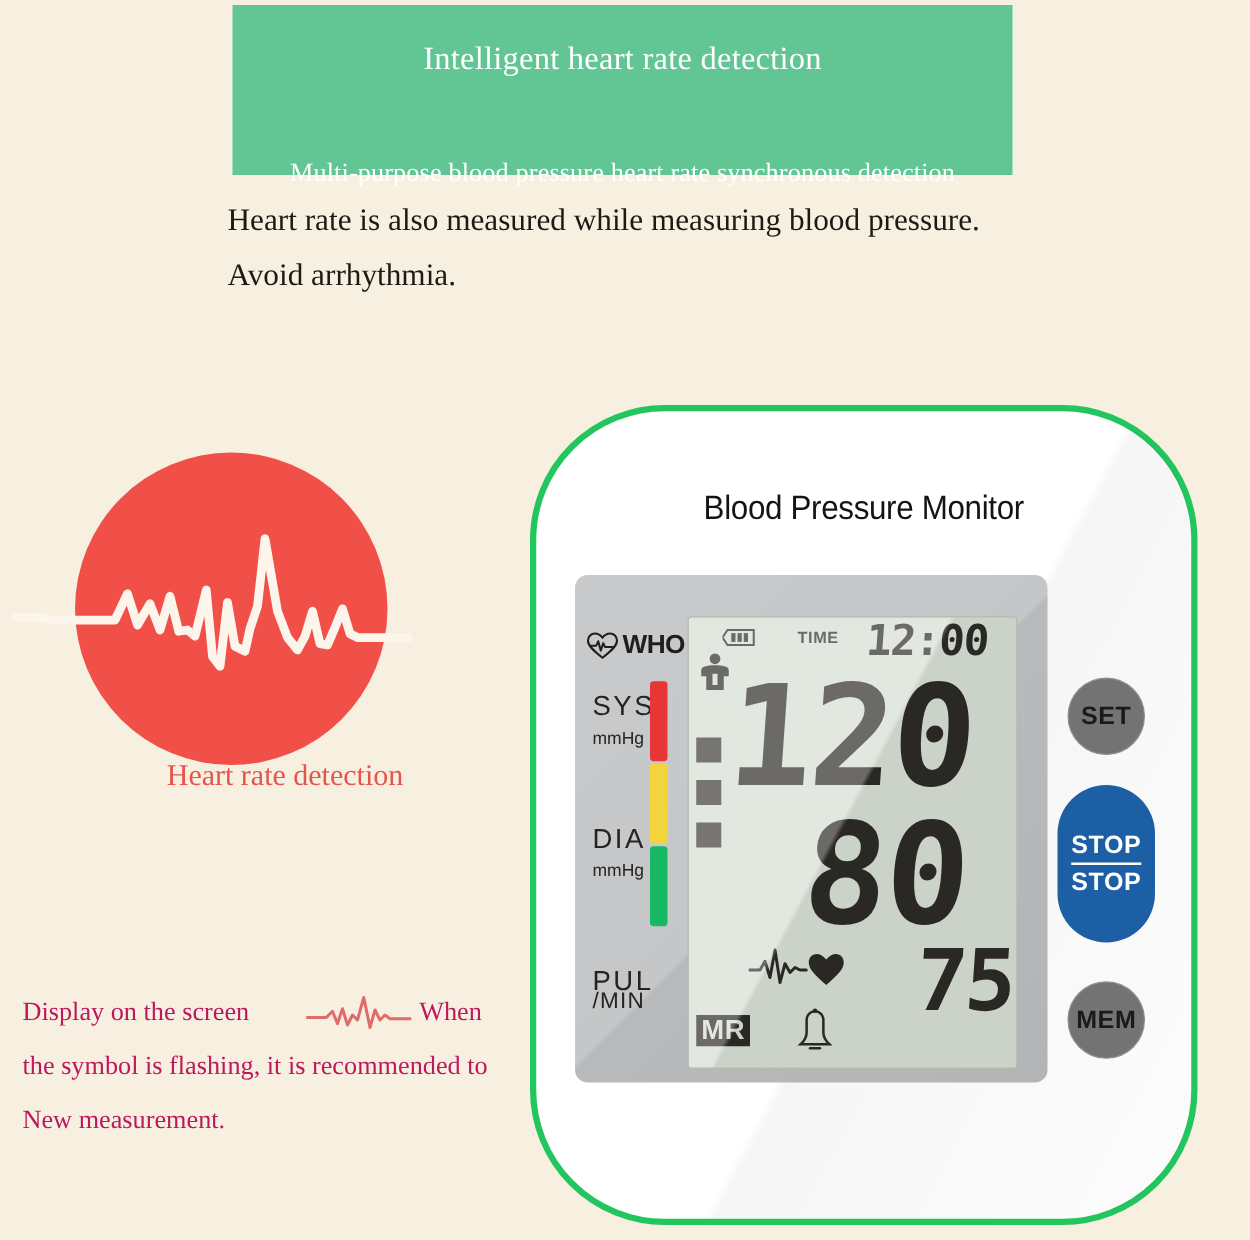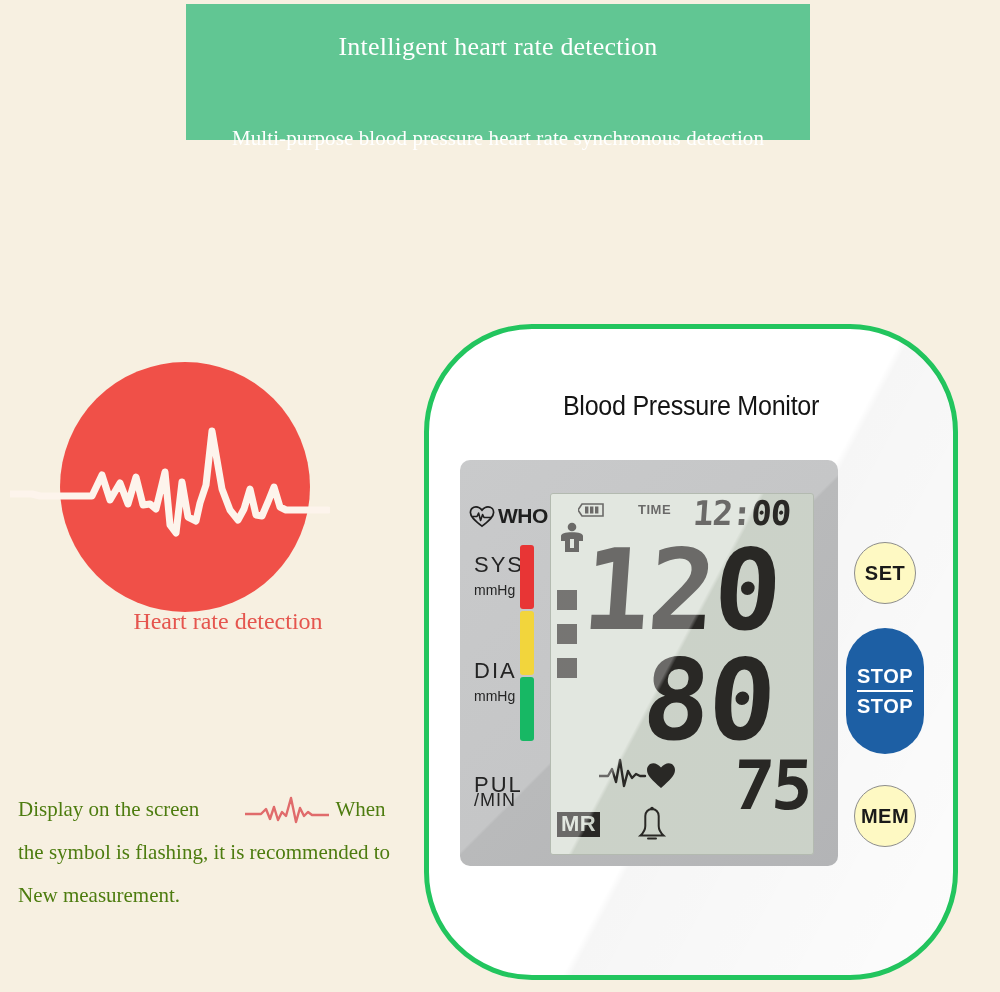--- a/index.html
+++ b/index.html
@@ -99,21 +99,21 @@
   
   #note {
     position: absolute;
     left: 18px;
     top: 788px;
     width: 440px;
   }
   #note .nline {
     font-family: "Liberation Serif", serif;
     font-size: 21px;
-    color: #4d7c0f;
+    color: #be185d;
     line-height: 43px;
     white-space: nowrap;
     display: flex;
     align-items: center;
   }
   #note .spacer { display: inline-block; width: 46px; }
   #note .mini-wave { display: inline-block; margin: 0 6px 0 0; }
 
   
   #device {
@@ -315,21 +315,21 @@
     letter-spacing: .5px;
     line-height: 1;
   }
 
   
   .btn-round {
     position: absolute;
     width: 62px;
     height: 62px;
     border-radius: 50%;
-    background: #fef9c3;
+    background: #737373;
     border: 1.5px solid #8d8d8d;
     display: flex;
     align-items: center;
     justify-content: center;
     font-family: "Liberation Sans", sans-serif;
     font-size: 20px;
     font-weight: bold;
     color: #1a1a1a;
     letter-spacing: .5px;
     box-sizing: border-box;
@@ -365,20 +365,24 @@
 </head>
 <body>
 
 <div id="page">
 
   <div id="banner">
     <div class="line1">Intelligent heart rate detection</div>
     <div class="line2">Multi-purpose blood pressure heart rate synchronous detection</div>
   </div>
 
+  <div id="intro">
+    <div class="p">Heart rate is also measured while measuring blood pressure.</div>
+    <div class="p">Avoid arrhythmia.</div>
+  </div>
 
   <div id="hr-circle"></div>
   <svg id="hr-wave" viewBox="0 0 320 150">
     <polyline points="0,77 22,77 30,79 82,79 92,58 100,83 110,66 118,87 126,60 133,88 140,87 146,92
                       155,55 160,108 166,116 172,65 178,100 186,104 190,86 196,68 202,14 212,72 220,93
                       228,103 234,92 240,72 246,98 252,99 258,85 264,70 270,90 276,93 318,93" fill="none" stroke="#fdf4ec" stroke-width="7" stroke-linejoin="round" stroke-linecap="round"></polyline>
   </svg>
   <div id="hr-caption">Heart rate detection</div>
 
   <div id="note">

